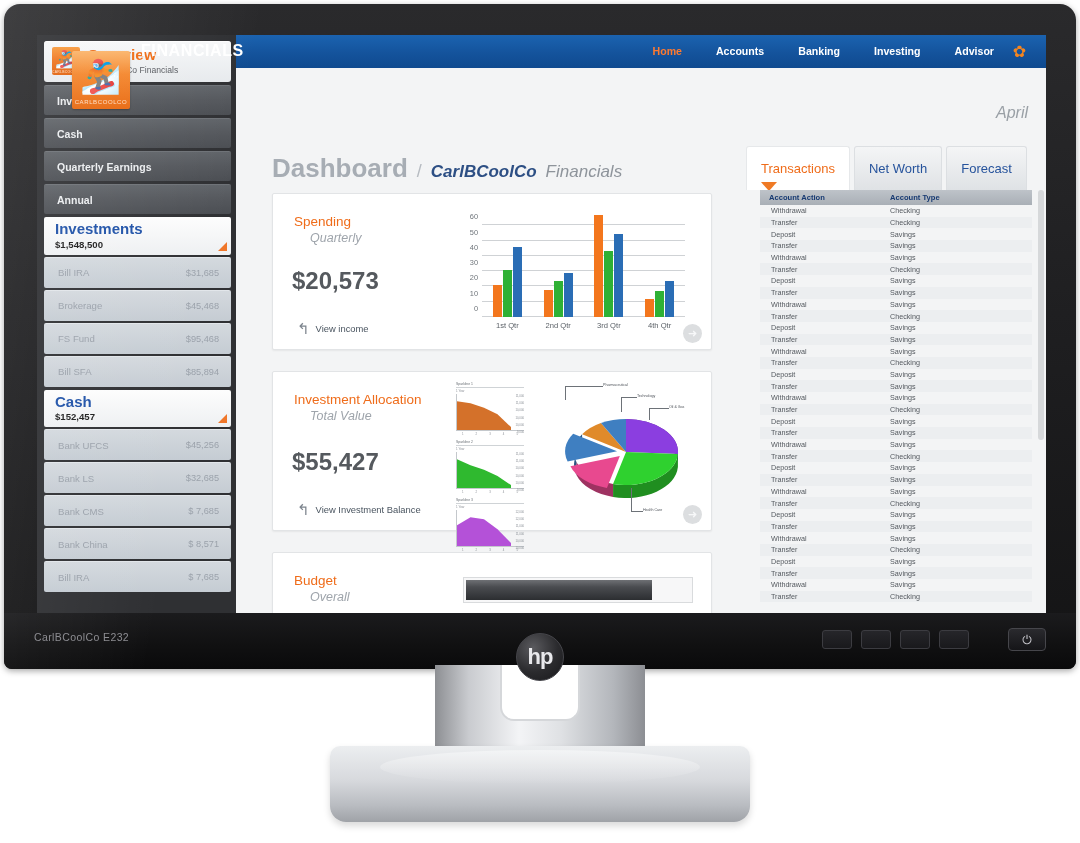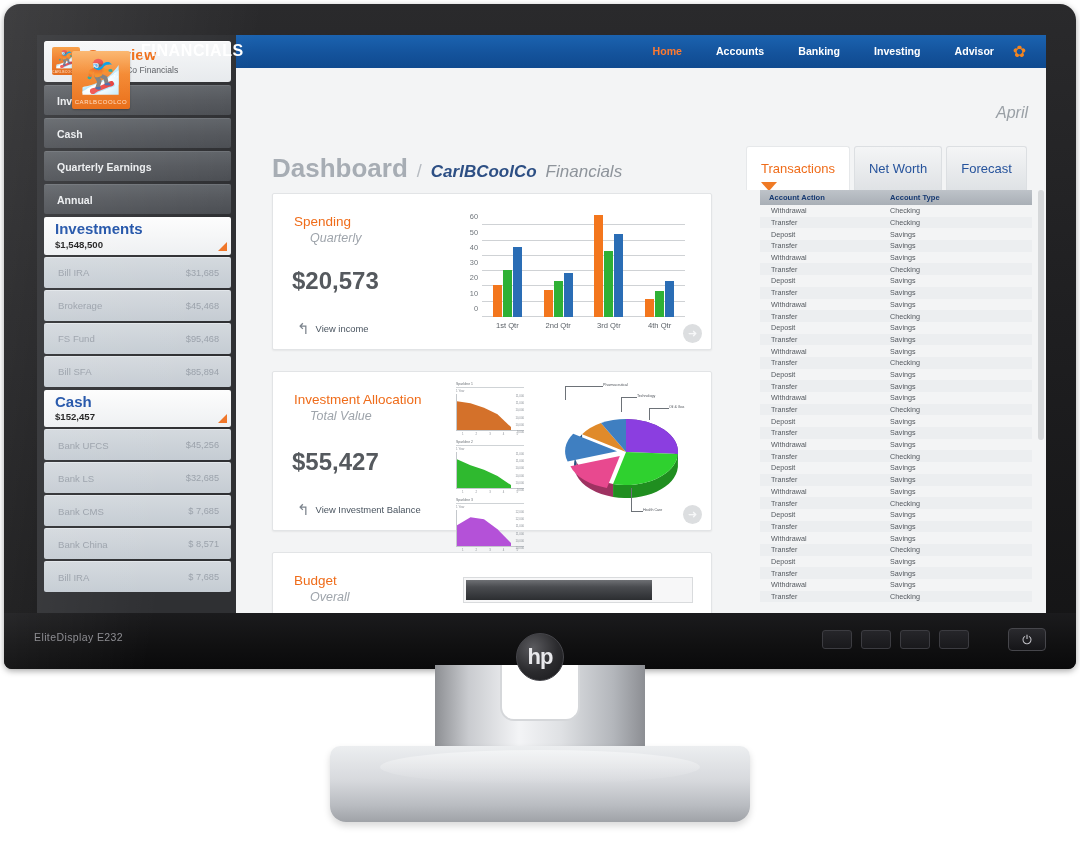--- a/index.html
+++ b/index.html
@@ -700,21 +700,21 @@
               </div>
             </div>
         </div>
         <div id="panel-scroll"></div>
       </div>
 
     </div>
   </div>
 
   <div id="bezel-bottom"></div>
-  <div id="monitor-model">EliteDisplay E232</div>
+  <div id="monitor-model">CarlBCoolCo E232</div>
   <div id="hp-logo">hp</div>
   <div class="osd-btn" style="left:818px;"></div>
   <div class="osd-btn" style="left:857px;"></div>
   <div class="osd-btn" style="left:896px;"></div>
   <div class="osd-btn" style="left:935px;"></div>
   <div id="power-btn">⏻</div>
 </div>
 
 <div id="stand-neck"></div>
 <div id="stand-cable-hole"></div>

